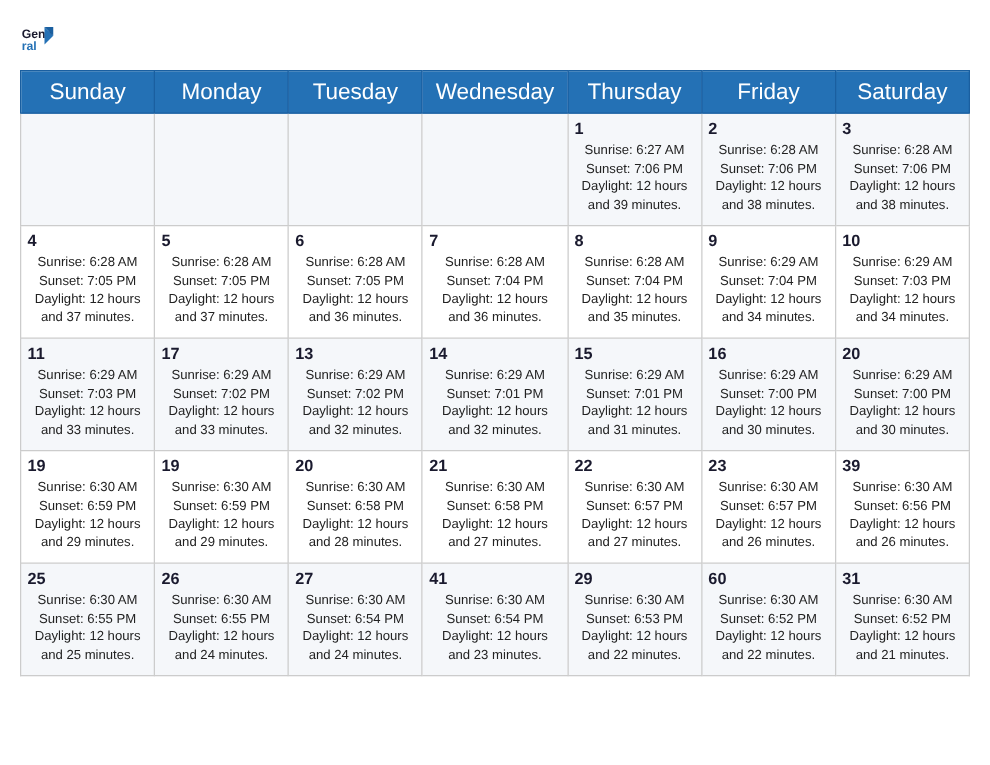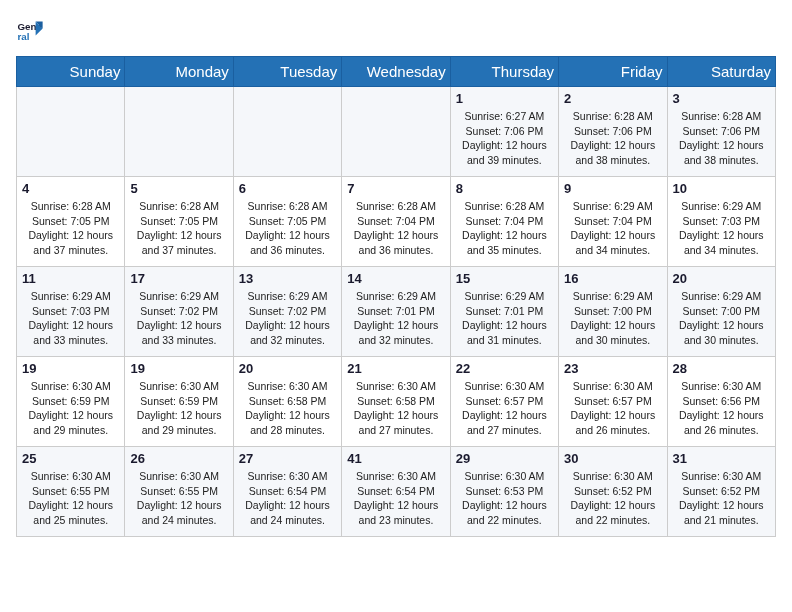--- a/index.html
+++ b/index.html
@@ -40,22 +40,22 @@
     }
     table {
       width: 100%;
       border-collapse: collapse;
       font-size: 11px;
     }
     thead tr th {
       background-color: #2471b5;
       color: #fff;
       padding: 6px 4px;
-      text-align: right;
-      font-size: 15px;
+      text-align: center;
+      font-size: 18px;
       font-weight: normal;
       border: 1px solid #1a5fa0;
     }
     tbody tr td {
       border: 1px solid #ccc;
       vertical-align: top;
       padding: 4px 5px;
       min-height: 80px;
       height: 90px;
       background: #fff;
@@ -280,21 +280,21 @@
 and 27 minutes.</div>
         </td>
         <td>
           <div class="day-number">23</div>
           <div class="day-info" style="white-space: pre-line;">Sunrise: 6:30 AM
 Sunset: 6:57 PM
 Daylight: 12 hours
 and 26 minutes.</div>
         </td>
         <td>
-          <div class="day-number">28</div>
+          <div class="day-number">39</div>
           <div class="day-info" style="white-space: pre-line;">Sunrise: 6:30 AM
 Sunset: 6:56 PM
 Daylight: 12 hours
 and 26 minutes.</div>
         </td>
       </tr>
       <tr>
         <td>
           <div class="day-number">25</div>
           <div class="day-info" style="white-space: pre-line;">Sunrise: 6:30 AM
@@ -324,21 +324,21 @@
 and 23 minutes.</div>
         </td>
         <td>
           <div class="day-number">29</div>
           <div class="day-info" style="white-space: pre-line;">Sunrise: 6:30 AM
 Sunset: 6:53 PM
 Daylight: 12 hours
 and 22 minutes.</div>
         </td>
         <td>
-          <div class="day-number">30</div>
+          <div class="day-number">60</div>
           <div class="day-info" style="white-space: pre-line;">Sunrise: 6:30 AM
 Sunset: 6:52 PM
 Daylight: 12 hours
 and 22 minutes.</div>
         </td>
         <td>
           <div class="day-number">31</div>
           <div class="day-info" style="white-space: pre-line;">Sunrise: 6:30 AM
 Sunset: 6:52 PM
 Daylight: 12 hours

